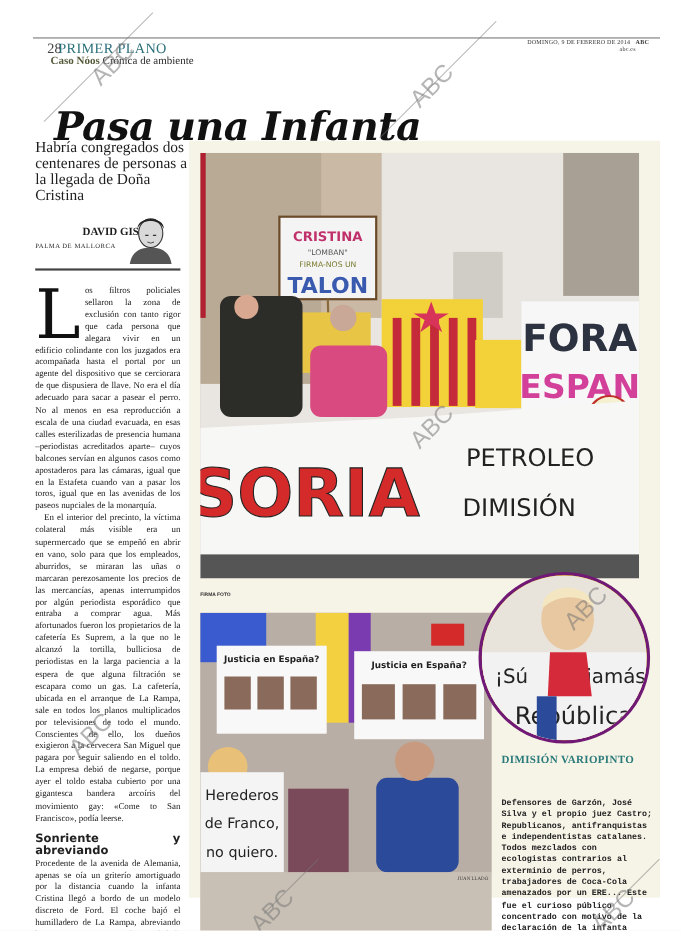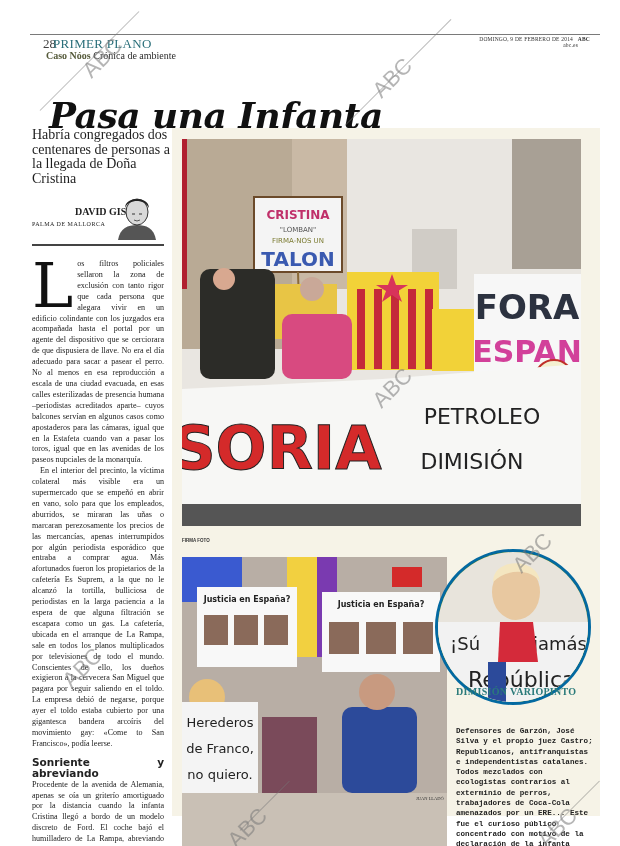--- a/index.html
+++ b/index.html
@@ -20,21 +20,21 @@
   .body-col { position:absolute; left:32px; top:259px; width:132px; font-family:"Liberation Serif", serif; font-size:8.1px; line-height:10.9px; text-align:justify; color:#222; }
   .body-col p { margin:0; }
   .body-col p.ind { text-indent:8px; }
   .dropcap { float:left; font-size:62px; line-height:50px; font-family:"DejaVu Serif", serif; margin:2px 4px 0 0; color:#111; }
   .body-col h3 { margin:7px 0 1px 0; font-size:10.5px; font-weight:bold; font-family:"DejaVu Sans", sans-serif; color:#222; }
   .panel { position:absolute; left:172px; top:128px; width:428px; height:688px; background:#f6f3e7; }
   .photo1 { position:absolute; left:182px; top:139px; width:399px; height:387px; background:#d8d3cc; overflow:hidden;text-align:right; }
   .credit1 { position:absolute; left:182px; top:538px; font-size:4.5px; font-family:"Liberation Sans", sans-serif; color:#333; font-weight:bold; }
   .photo2 { position:absolute; left:182px; top:557px; width:265px; height:304px; background:#c9c0b5; overflow:hidden; }
   .credit2 { position:absolute; left:416px; top:796px; font-size:4.5px; font-family:"Liberation Serif", serif; color:#333; }
-  .circle { position:absolute; left:435px; top:549px; width:150px; height:150px; border-radius:50%; border:3px solid #0369a1; background:#4d7c0f; overflow:hidden; }
+  .circle { position:absolute; left:435px; top:520px; width:150px; height:150px; border-radius:50%; border:3px solid #701a75; background:#eab308; overflow:hidden; }
   .capt-title { position:absolute; left:456px; top:686px; font-size:10px; font-weight:bold; color:#2a7a7a; font-family:"Liberation Serif", serif; letter-spacing:0.3px; }
   .capt-body { position:absolute; left:456px; top:726px; width:140px; font-size:7.6px; line-height:10.3px; font-weight:bold; font-family:Liberation Mono, monospace; color:#222; }
   .wm { position:absolute; font-family:"Liberation Sans", sans-serif; color:rgba(120,120,120,0.55); font-size:22px; transform:rotate(-45deg); pointer-events:none; }
   .wmline { position:absolute; height:1px; background:rgba(120,120,120,0.5); transform-origin:left center; transform:rotate(-45deg); pointer-events:none; }
   svg { display:block; }
 </style>
 </head>
 <body>
 
 <div class="topline"></div>

